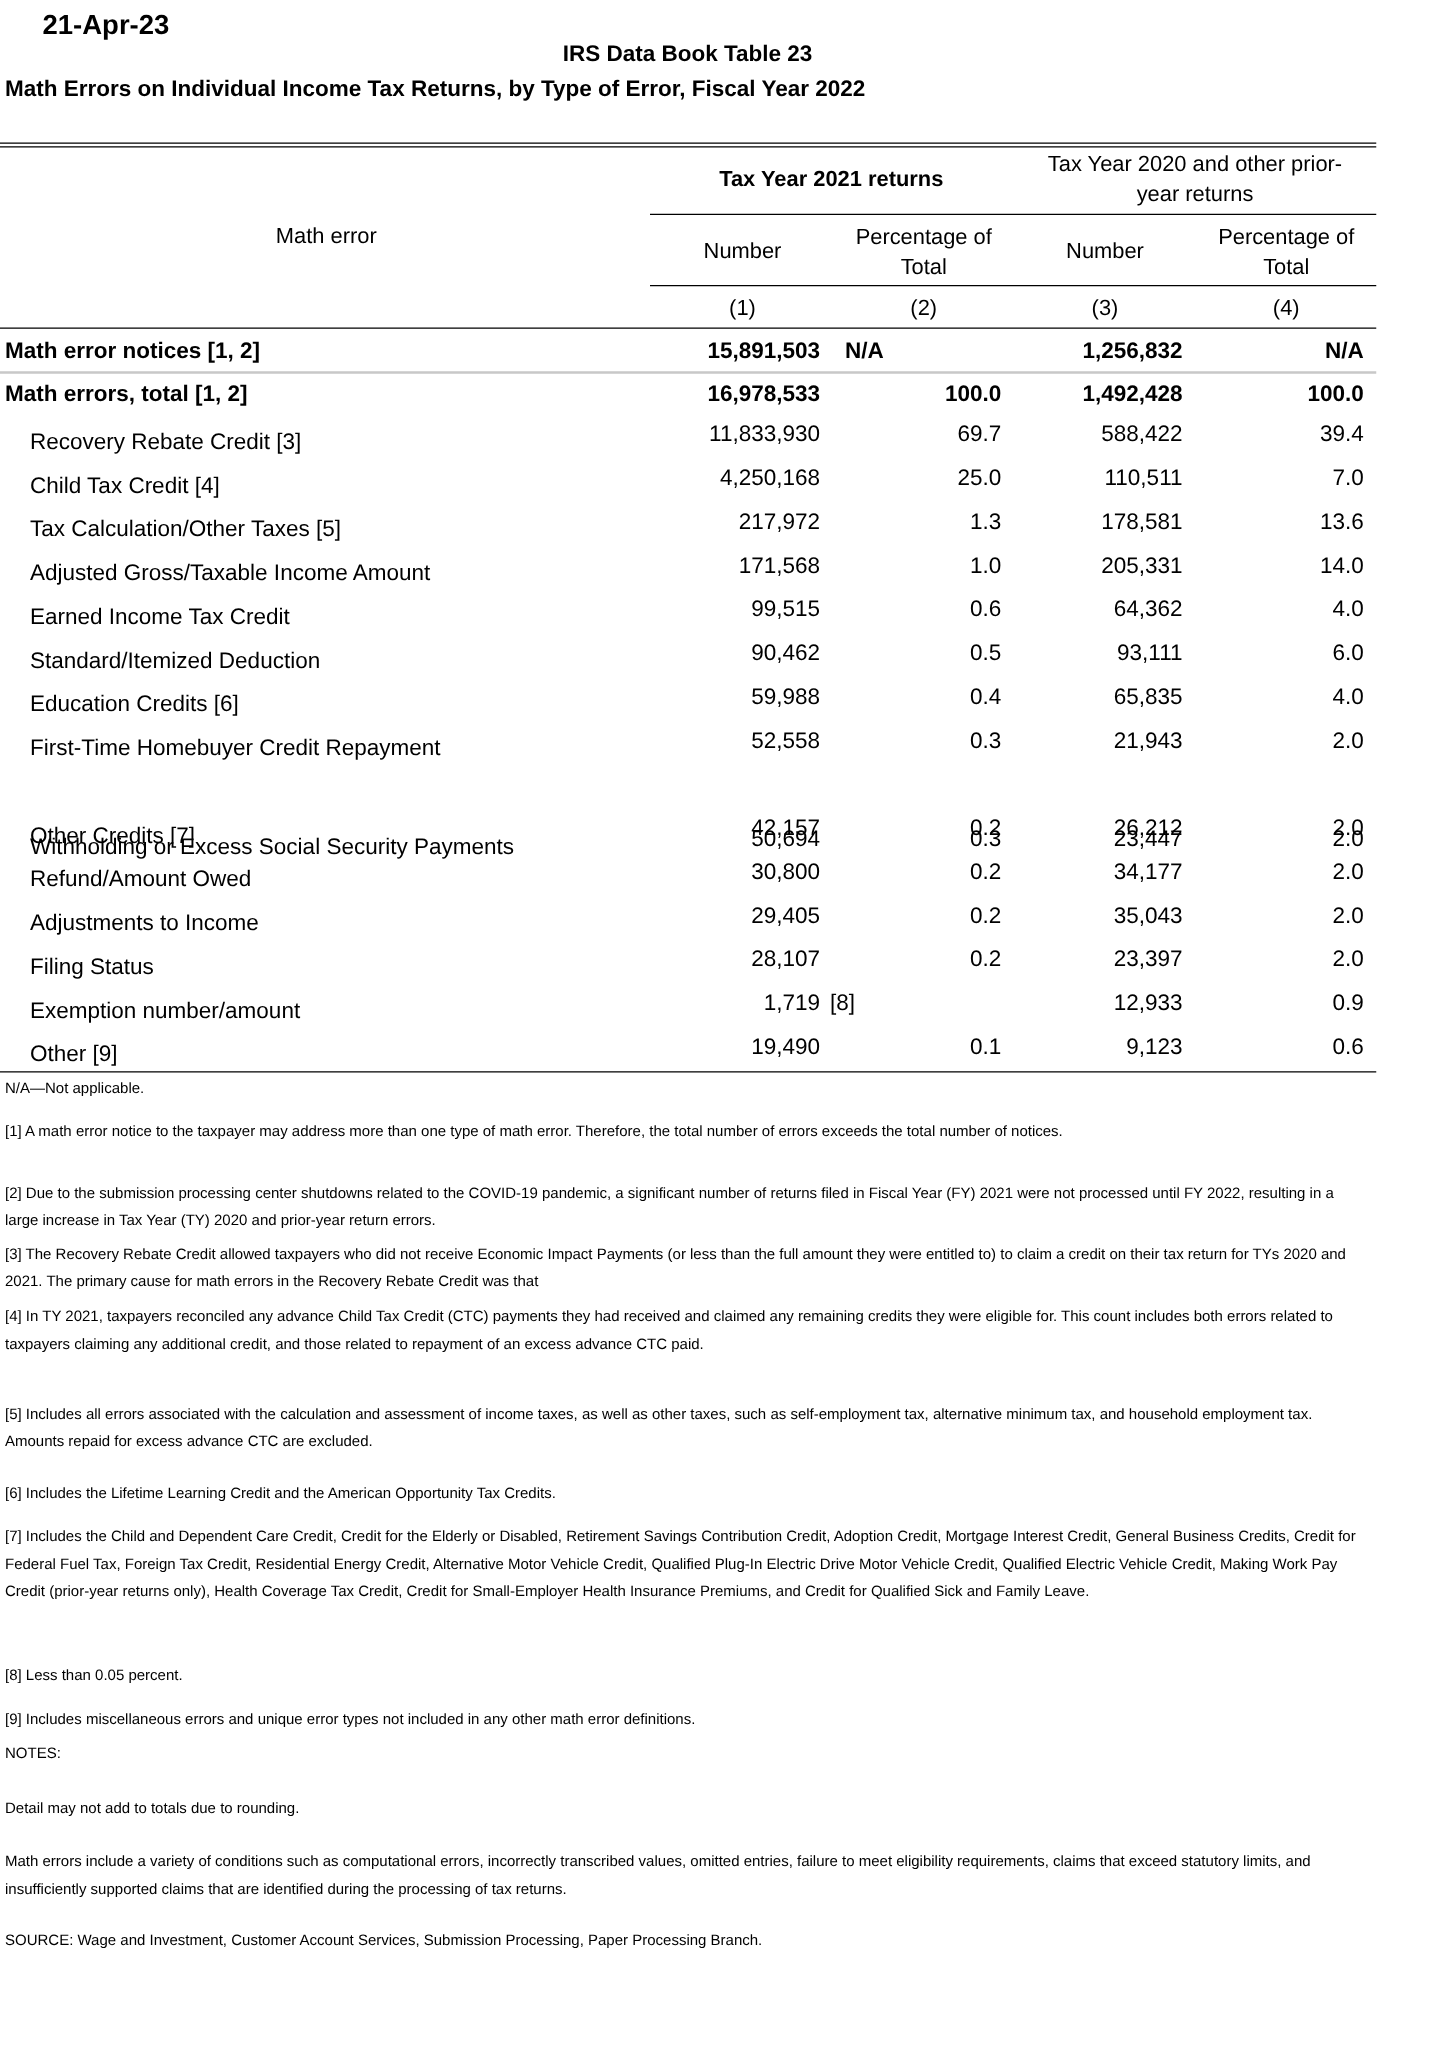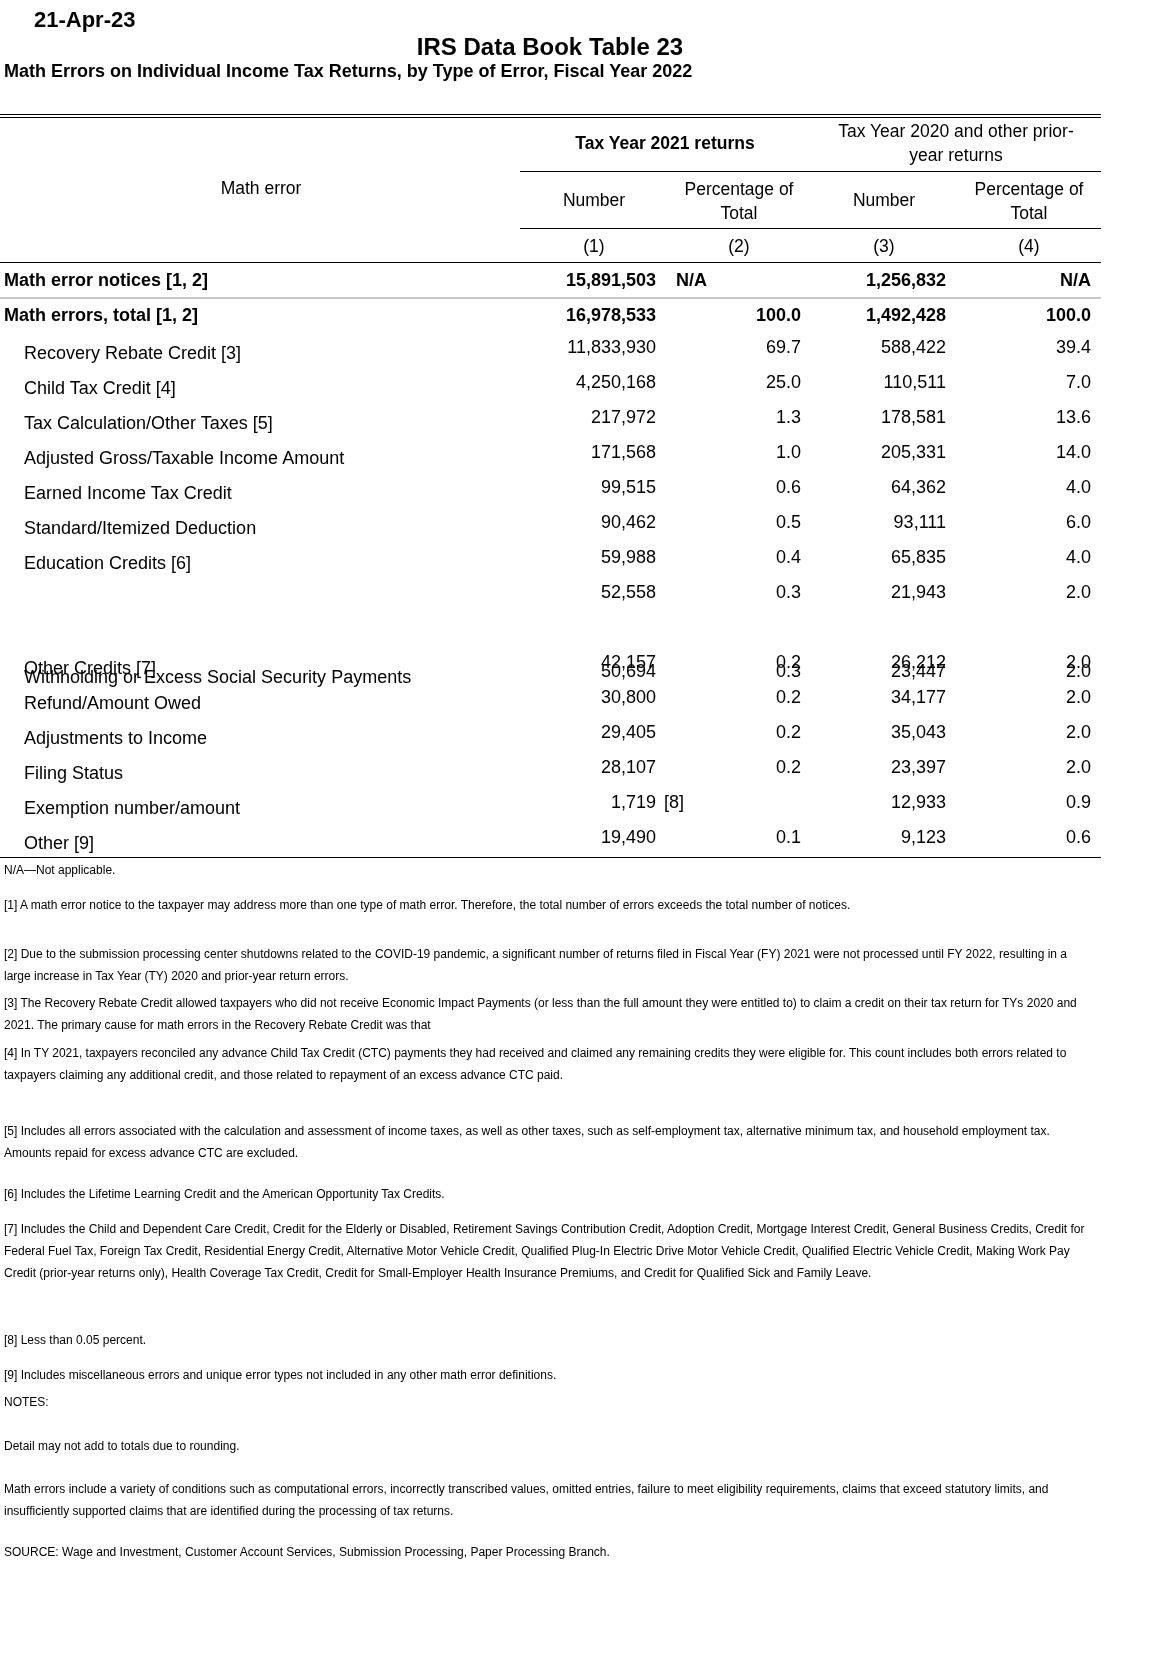--- a/index.html
+++ b/index.html
@@ -1,21 +1,21 @@
 <!DOCTYPE html>
 <html><head>
 <meta charset="utf-8">
 <style>
   html, body { margin: 0; padding: 0; background: #ffffff; }
   body {
     width: 1163px; height: 1656px; position: relative; overflow: hidden;
     font-family: "Liberation Sans", sans-serif; color: #000000;
   }
   .date { position: absolute; left: 4px; top: 7px; font-size: 22px; font-weight: bold; margin-left: 30px; }
-  .title { position: absolute; left: 0; width: 1100px; top: 33px; text-align: center; font-size: 24px; font-weight: bold; }
+  .title { position: absolute; left: 0; width: 1100px; top: 33px; text-align: center; font-size: 18px; font-weight: bold; }
   .subtitle { position: absolute; left: 4px; top: 61px; font-size: 18px; font-weight: bold; }
 
   .tbl-rule-top { position: absolute; left: 0; width: 1101px; top: 114px; height: 2px; border-top: 1px solid #000; border-bottom: 1px solid #000; }
   .hdr { position: absolute; font-size: 17.5px; text-align: center; line-height: 24px; }
   .hline { position: absolute; height: 0; border-top: 1px solid #000; }
   .hline.gray { border-top: 2px solid #c8c8c8; }
 
   .row { position: absolute; left: 0; width: 1101px; height: 35px; font-size: 18px; }
   .row .label { position: absolute; left: 4px; top: 0; line-height: 35px; white-space: nowrap; }
   .row.sub .label { left: 24px; top: 3px; }
@@ -127,20 +127,21 @@
       <span class="c4">6.0</span>
     </div>
     <div class="row sub" style="top: 543px;">
       <span class="label">Education Credits [6]</span>
       <span class="c1">59,988</span>
       <span class="c2">0.4</span>
       <span class="c3">65,835</span>
       <span class="c4">4.0</span>
     </div>
     <div class="row sub" style="top: 578px;">
+      <span class="label">First-Time Homebuyer Credit Repayment</span>
       <span class="c1">52,558</span>
       <span class="c2">0.3</span>
       <span class="c3">21,943</span>
       <span class="c4">2.0</span>
     </div>
     <div class="row sub" style="top: 613px; margin-top: 44px;">
       <span class="label">Withholding or Excess Social Security Payments</span>
       <span class="c1">50,694</span>
       <span class="c2">0.3</span>
       <span class="c3">23,447</span>

